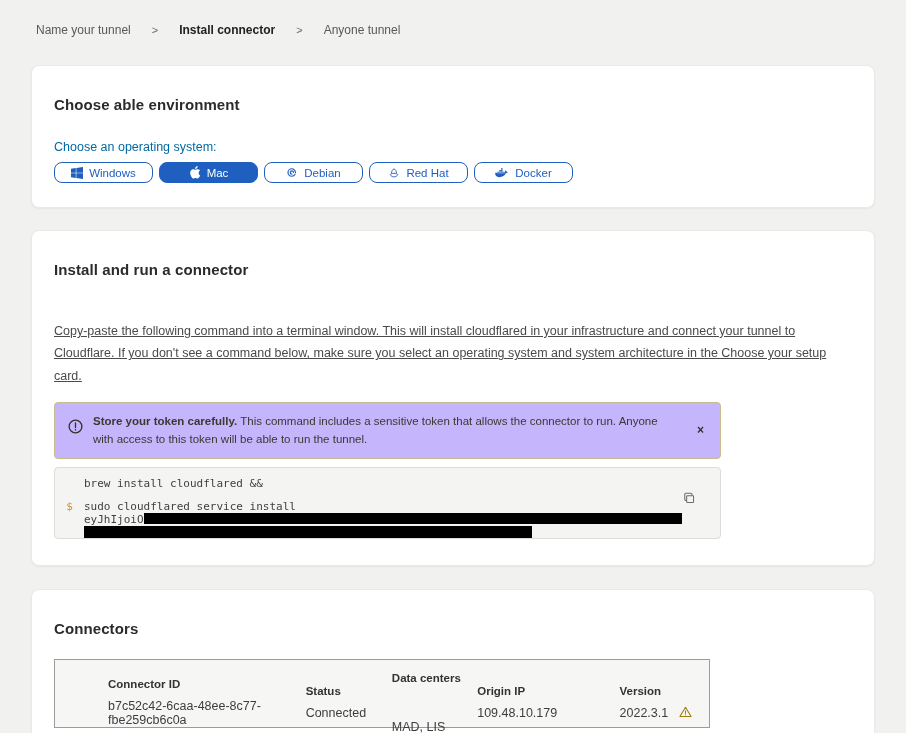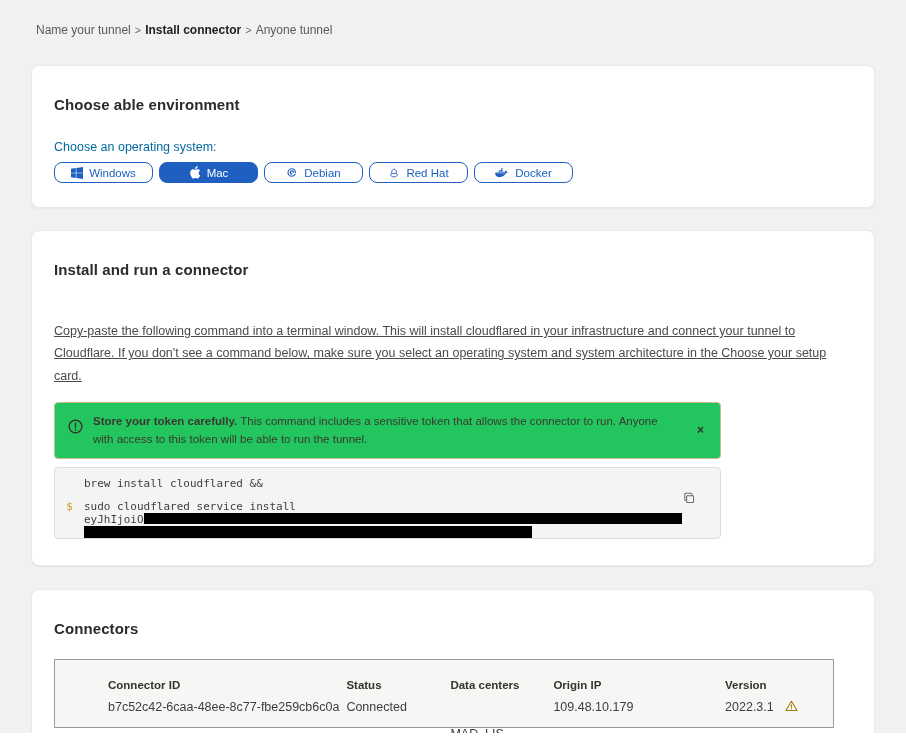--- a/index.html
+++ b/index.html
@@ -7,21 +7,21 @@
   body {
     background: #f1f1ef;
     font-family: "Liberation Sans", sans-serif;
     color: #313131;
     position: relative;
     overflow: hidden;
   }
   .breadcrumb {
     display: flex;
     align-items: center;
-    gap: 4px;
+    gap: 21px;
     padding: 23px 0 0 36px;
     font-size: 12px;
     color: #595959;
   }
   .breadcrumb .sep { font-size: 11px; color: #6b6b6b; }
   .breadcrumb .crumb.active { font-weight: bold; color: #222; }
 
   .card {
     width: 844px;
     margin-left: 31px;
@@ -62,21 +62,21 @@
     font-size: 12.5px;
     line-height: 1.78;
     color: #4a4a4a;
     max-width: 800px;
     text-decoration: underline;
   }
   .banner {
     margin-top: 15px;
     width: 667px;
     min-height: 50px;
-    background: #22c55e;
+    background: #c4b5fd;
     border: 1px solid #c9bd8e;
     border-radius: 4px;
     display: flex;
     align-items: flex-start;
     padding: 9px 12px 9px 13px;
   }
   .banner .warn-circle { margin-top: 7px; flex: 0 0 auto; }
   .banner-text {
     margin-left: 10px;
     font-size: 11.5px;
@@ -123,26 +123,27 @@
   .copy-btn {
     position: absolute;
     top: 24px; right: 24px;
     background: none; border: none; cursor: pointer; padding: 0;
   }
 
   
   .card-connectors { margin-top: 23px; padding: 30px 22px 30px 22px; }
   .conn-table {
     margin-top: 22px;
-    width: 780px;
+    width: 656px;
     height: 69px;
     background: #f6f6f4;
     border: 1px solid #9b9b99;
     padding: 19px 0 0 53px;
     display: flex;
+    align-items: center;
   }
   .col { display: flex; flex-direction: column; gap: 9px; }
   .col .th { font-size: 11.5px; font-weight: bold; color: #33332f; }
   .col .td { font-size: 12.5px; color: #3d3d3d; }
   .col-id { width: 243px; }
   .col-status { width: 106px; }
   .col-dc { width: 105px; gap: 36px; }
   .col-ip { width: 175px; }
   .col-ver { width: 110px; }
   .status-connected { color: var(--green); }

